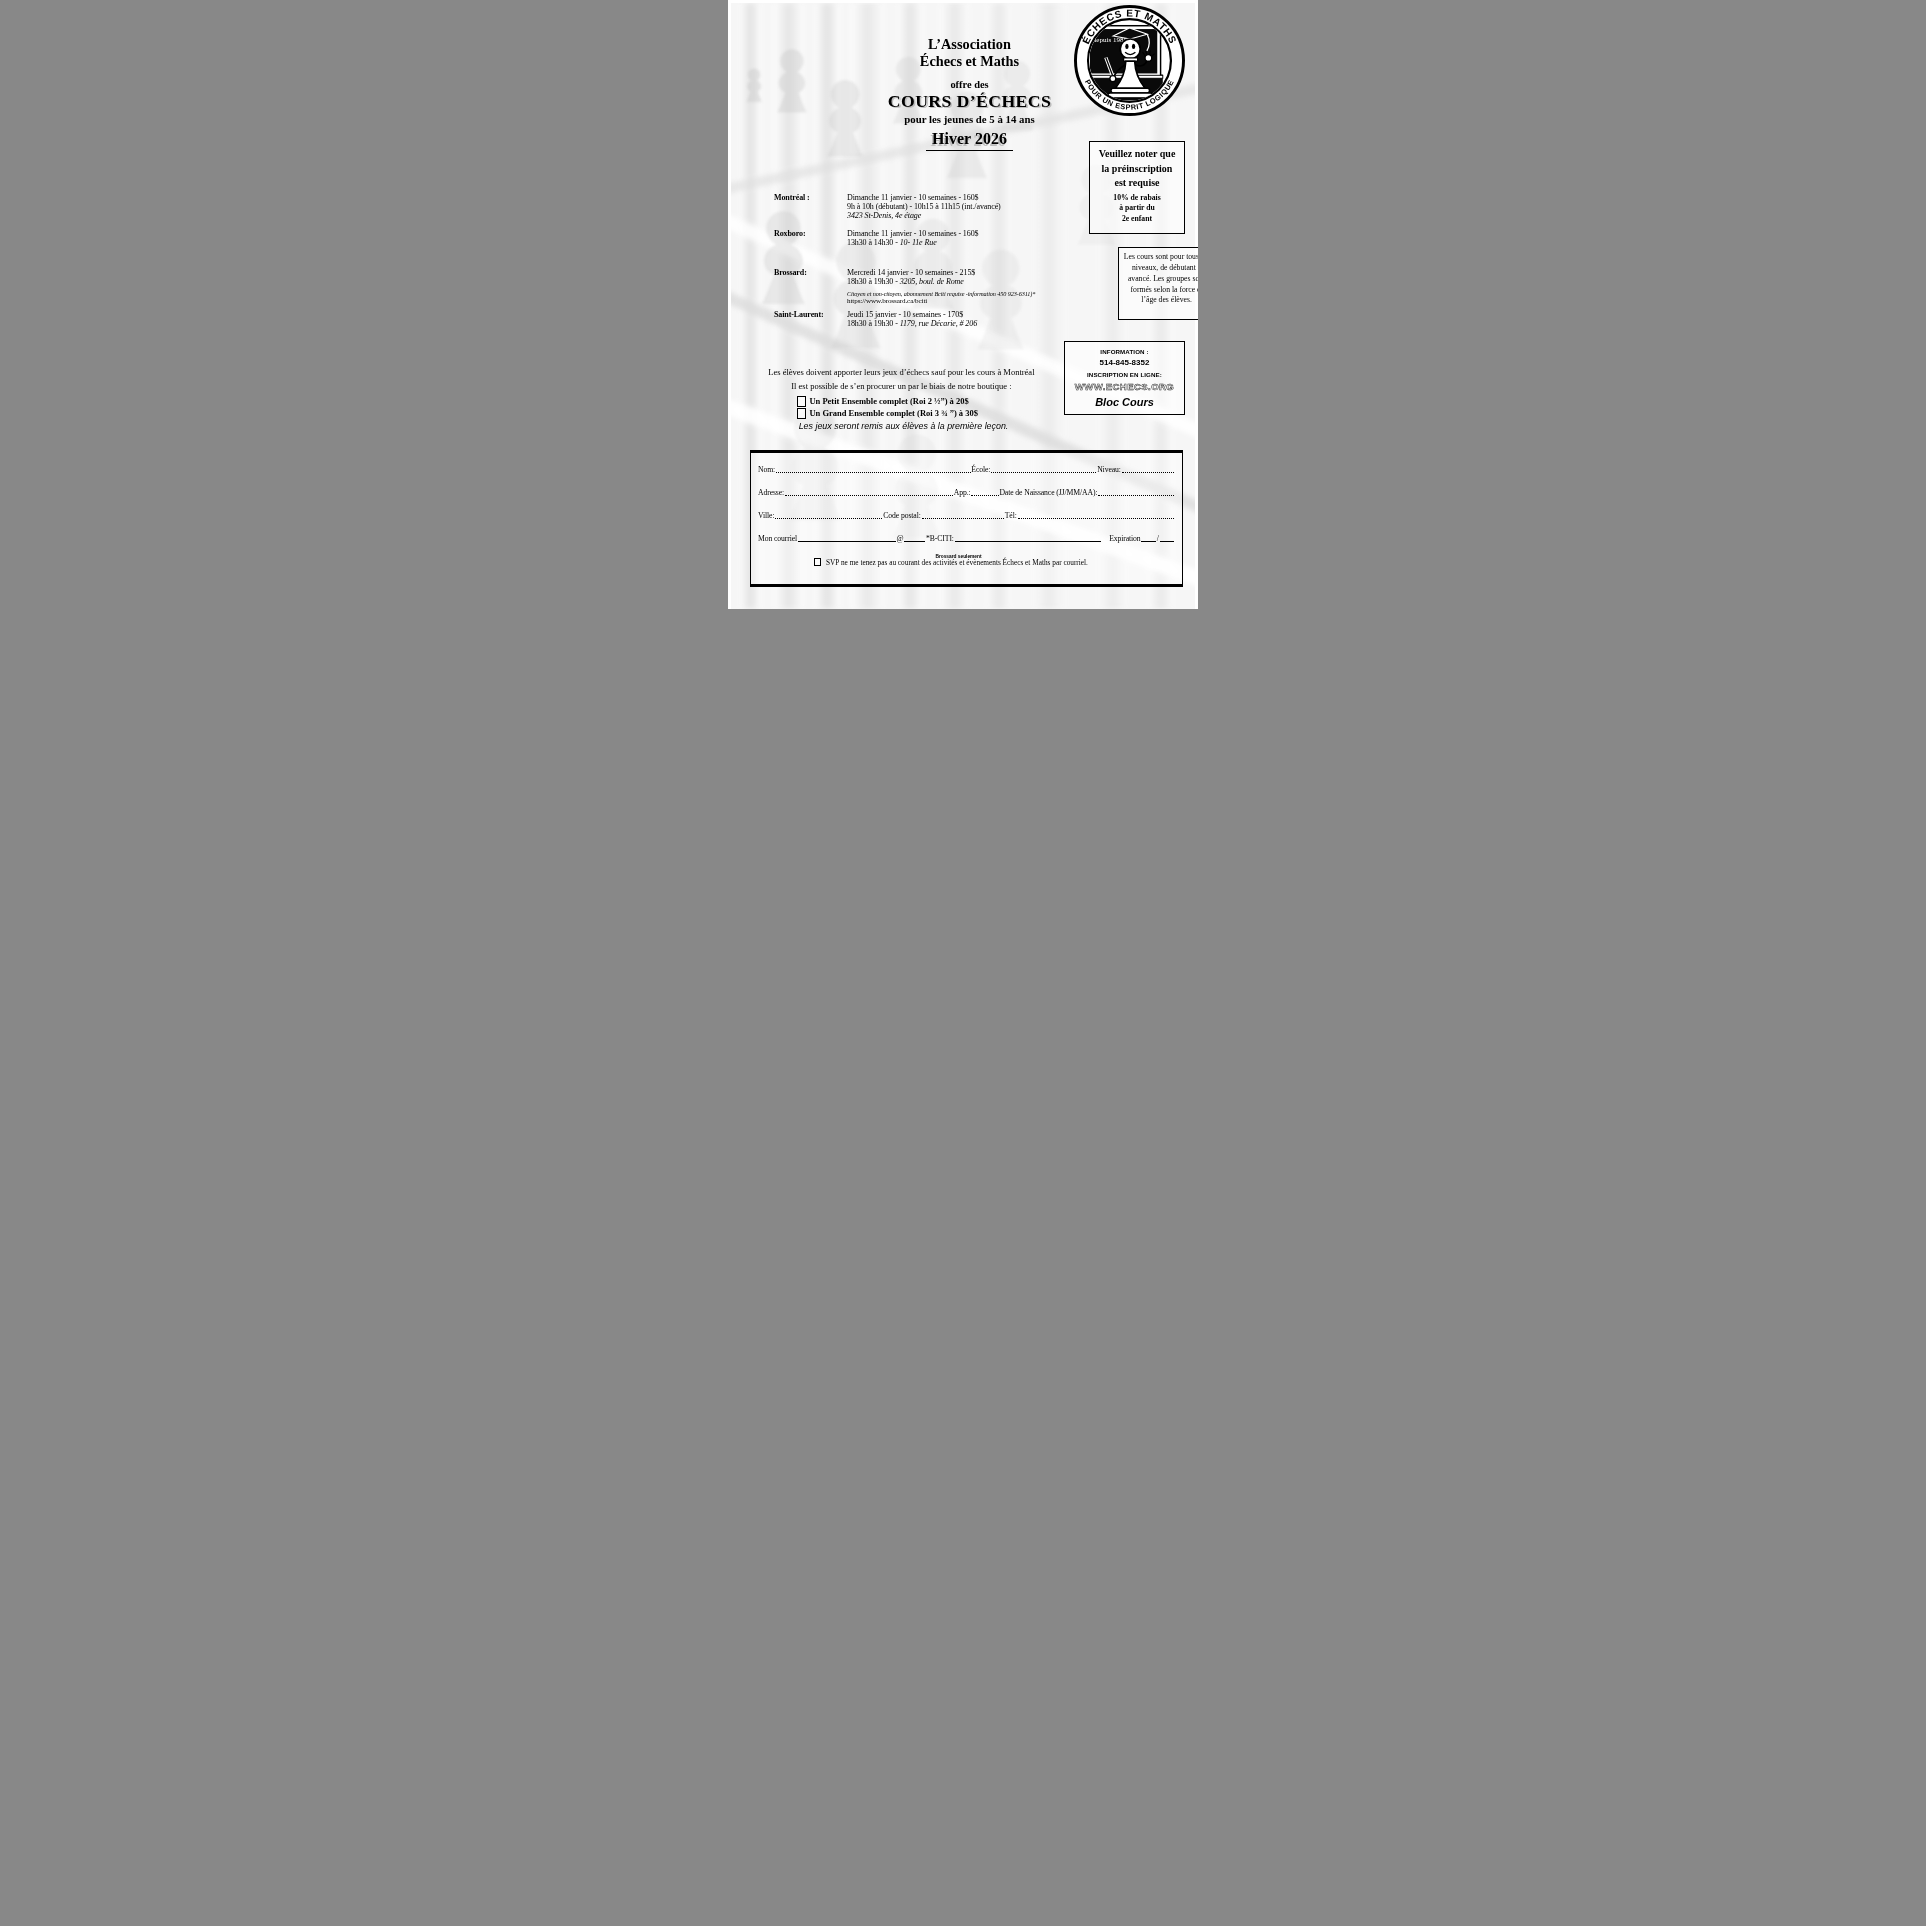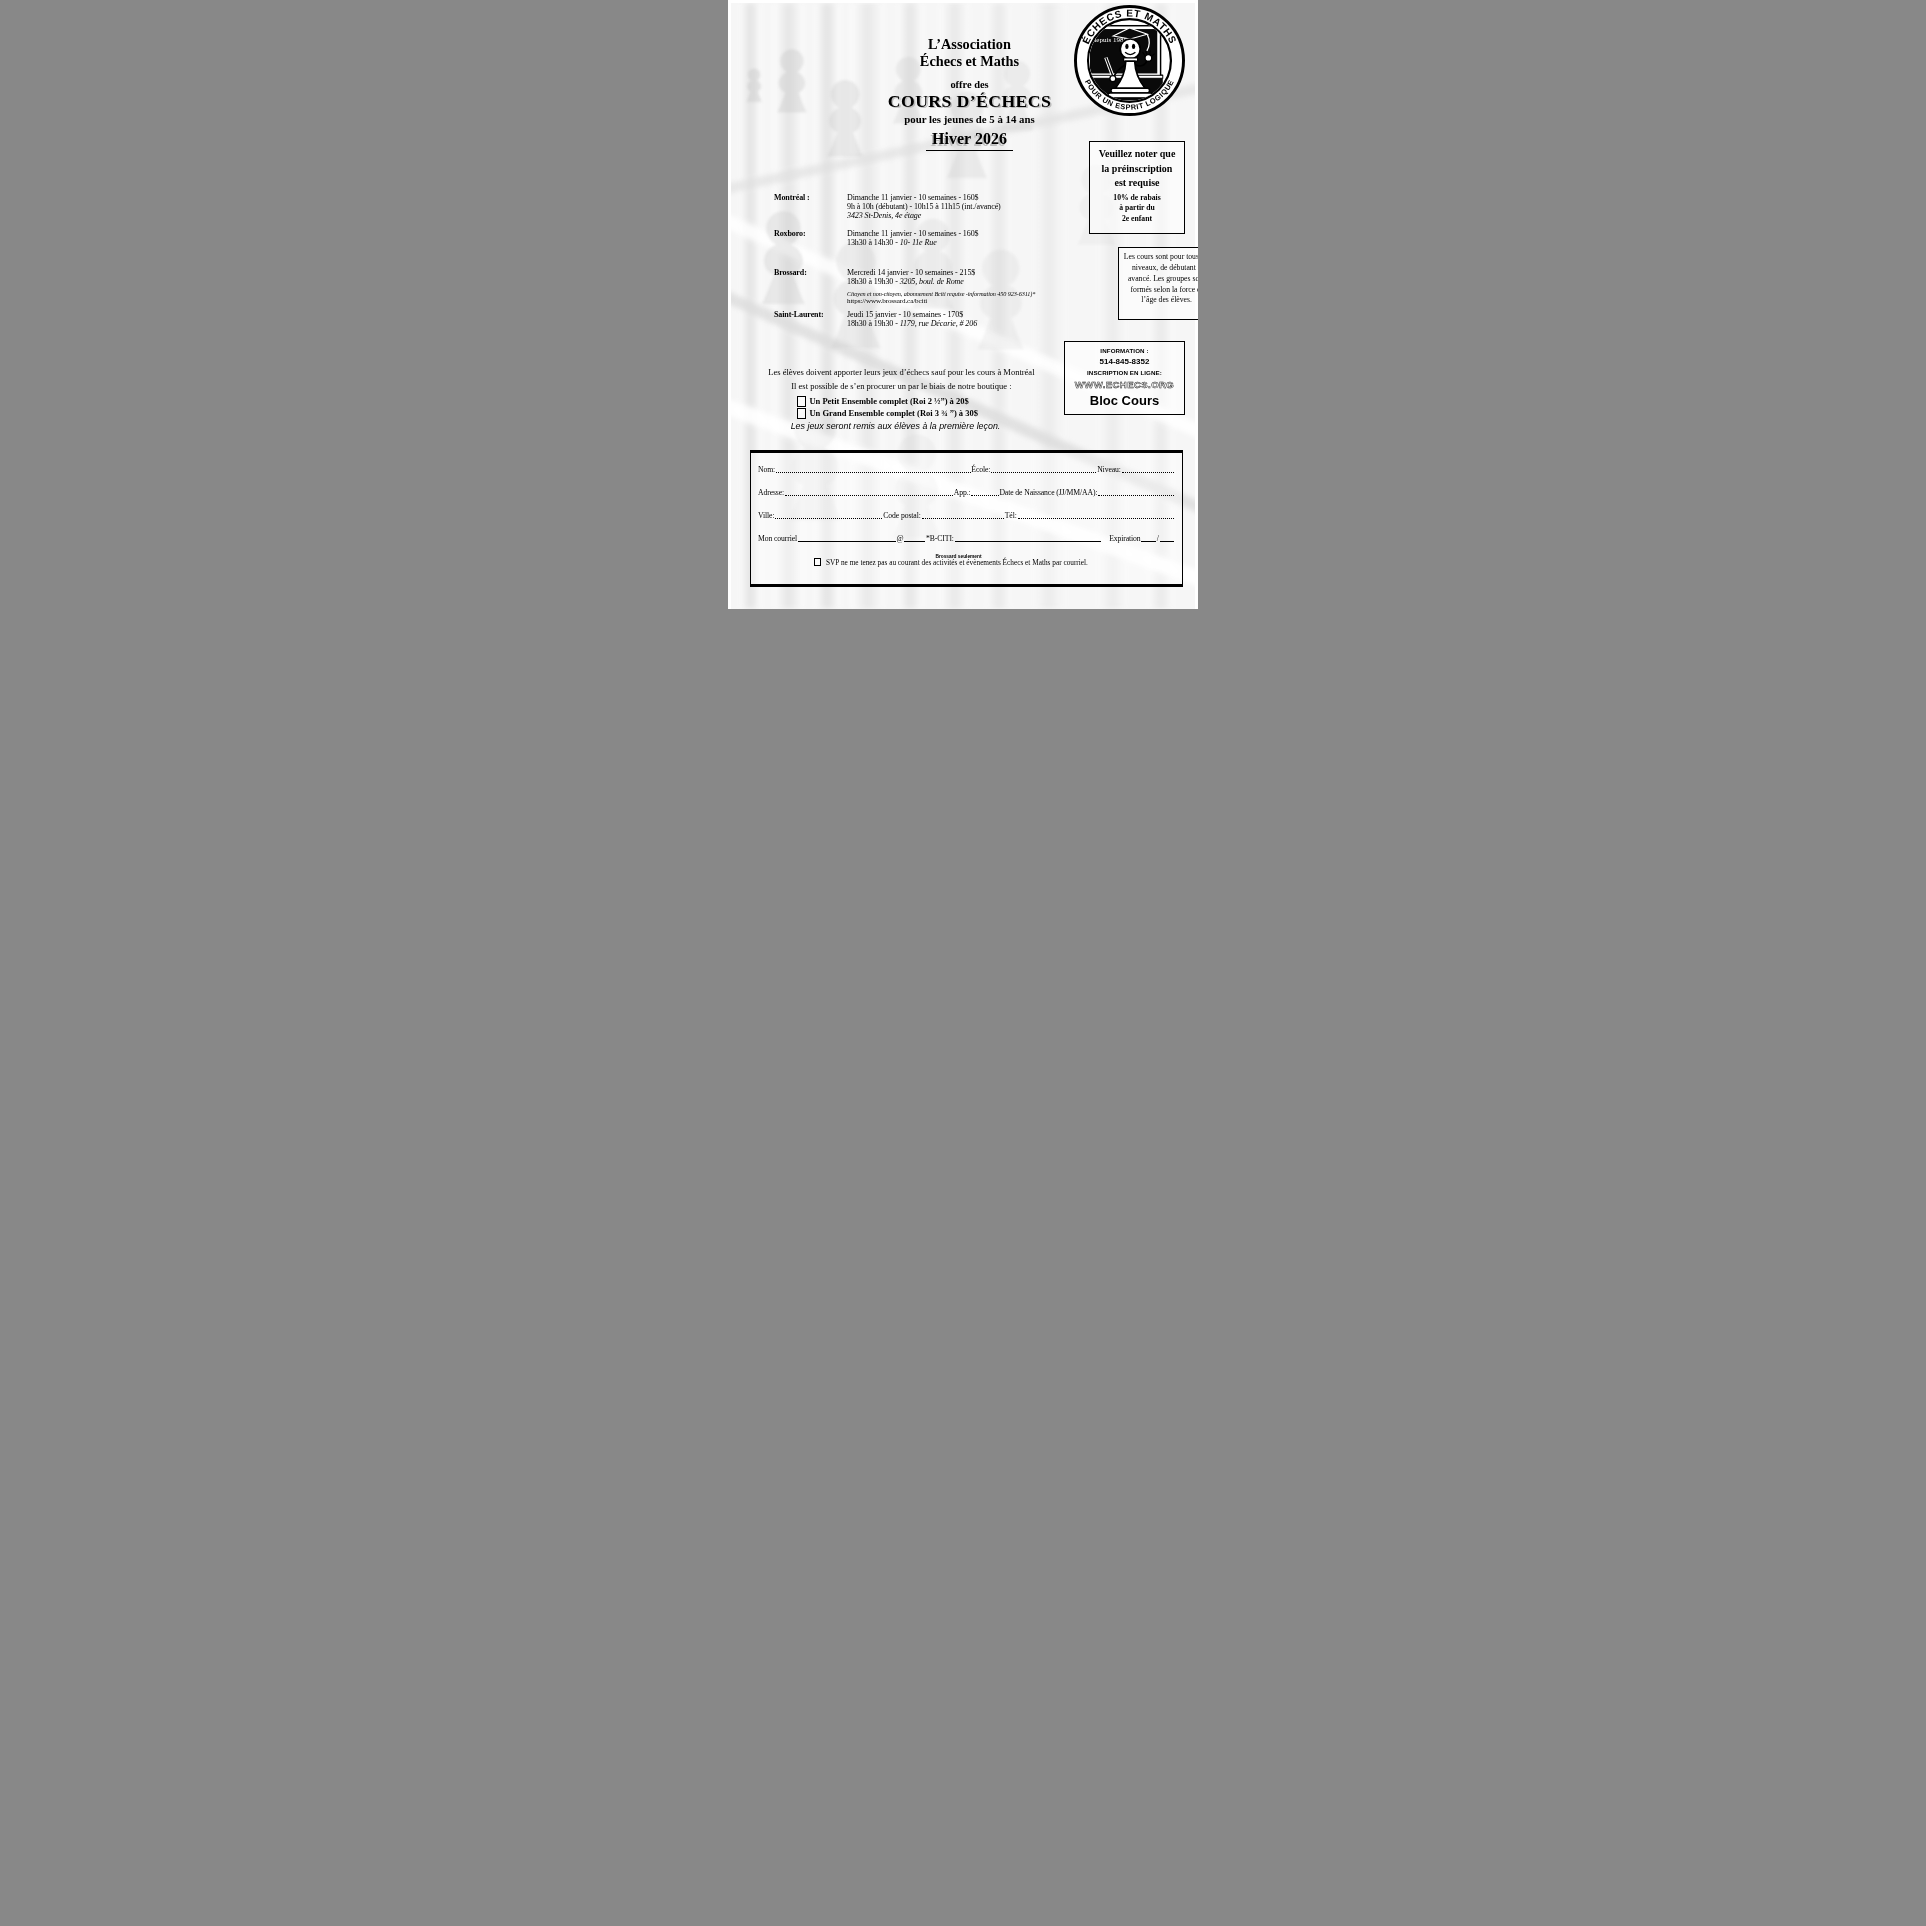--- a/index.html
+++ b/index.html
@@ -32,21 +32,21 @@
       background:rgba(255,255,255,.55);text-align:center;font-size:7.7px;line-height:10.8px;
       padding:4.2px 4.6px;z-index:2;margin-left:29px;}
 
   .info-box{position:absolute;left:336px;top:341px;width:116px;height:67px;border:1.5px solid #000;
       background:rgba(255,255,255,.6);display:flex;flex-direction:column;justify-content:space-evenly;
       align-items:center;text-align:center;font-family:"Liberation Sans",sans-serif;padding:2.3px 1.5px;z-index:2;}
   .info-label{font-size:6.2px;font-weight:bold;letter-spacing:0.1px;}
   .info-phone{font-size:8px;font-weight:bold;}
   .info-site{font-size:9.6px;font-weight:bold;letter-spacing:0.4px;color:#ffffff;
       -webkit-text-stroke:0.5px #1a1a1a;}
-  .info-bloc{font-size:13px;font-weight:bold;}
+  .info-bloc{font-size:11px;font-weight:bold;font-style:italic;}
 
   
   .sched{position:absolute;left:46px;display:flex;font-size:8px;line-height:8.9px;letter-spacing:-0.1px;z-index:2;}
   .sched .loc{width:73px;font-weight:bold;flex:none;}
   .sched .lines{width:239px;}
   .it{font-style:italic;}
   .sched .note{font-size:6.2px;font-style:italic;line-height:7px;margin-top:2.7px;}
   .sched .url{font-size:7.1px;line-height:7.7px;margin-top:1.9px;}
 
   
@@ -276,21 +276,21 @@
 
   <div class="opt" style="top:396px;">
     <div class="cbx"></div>
     <span>Un Petit Ensemble complet (Roi 2 ½”) à 20$</span>
   </div>
   <div class="opt" style="top:408px;">
     <div class="cbx"></div>
     <span>Un Grand Ensemble complet (Roi 3 ¾ ”) à 30$</span>
   </div>
 
-  <div class="shop-note" style="top:421px;">Les jeux seront remis aux élèves à la première leçon.</div>
+  <div class="shop-note" style="top:421px;padding-left:8px;">Les jeux seront remis aux élèves à la première leçon.</div>
 
   <div class="form-box">
 
     <div class="frow" style="top:12.3px;">
       <span class="lbl">Nom:</span>
       <span class="dots g1"></span>
       <span class="lbl">École:</span>
       <span class="dots g2"></span>
       <span class="lbl">Niveau:</span>
       <span class="dots g3"></span>

